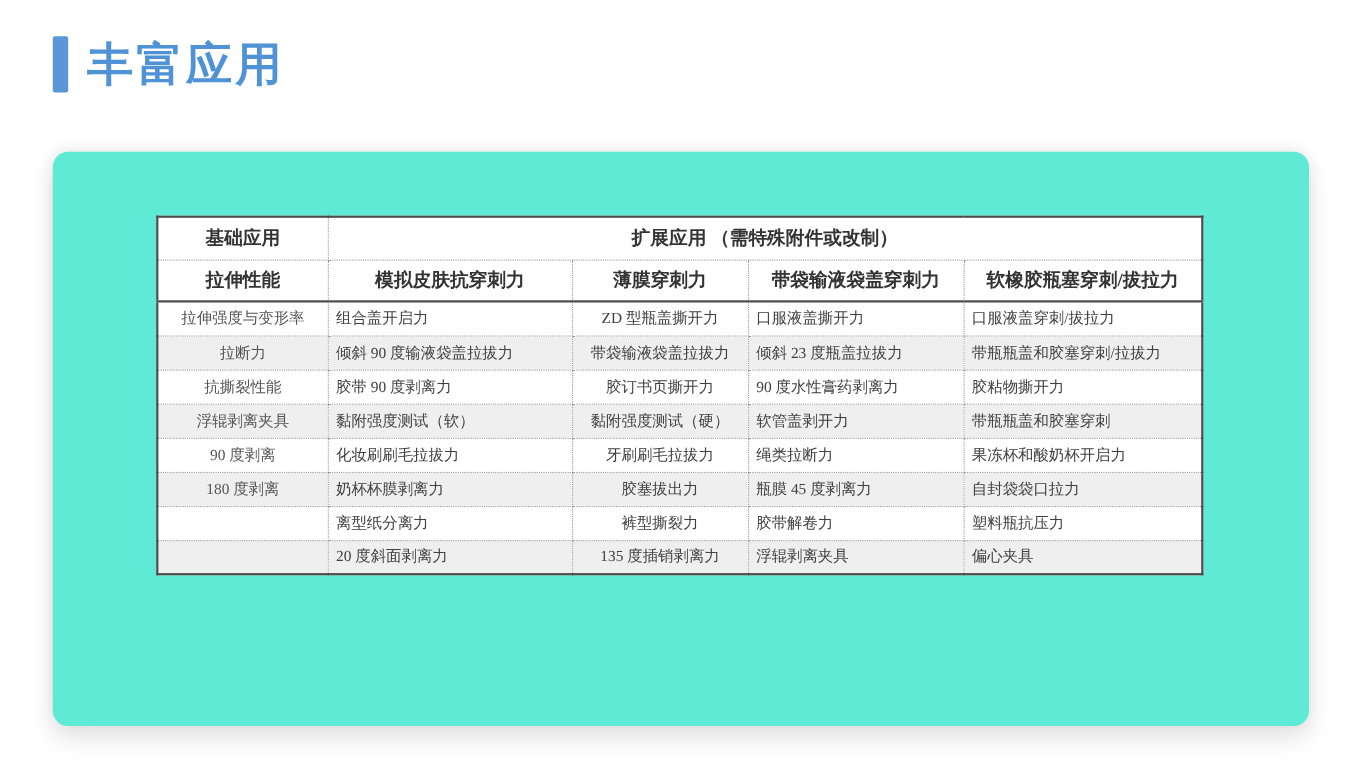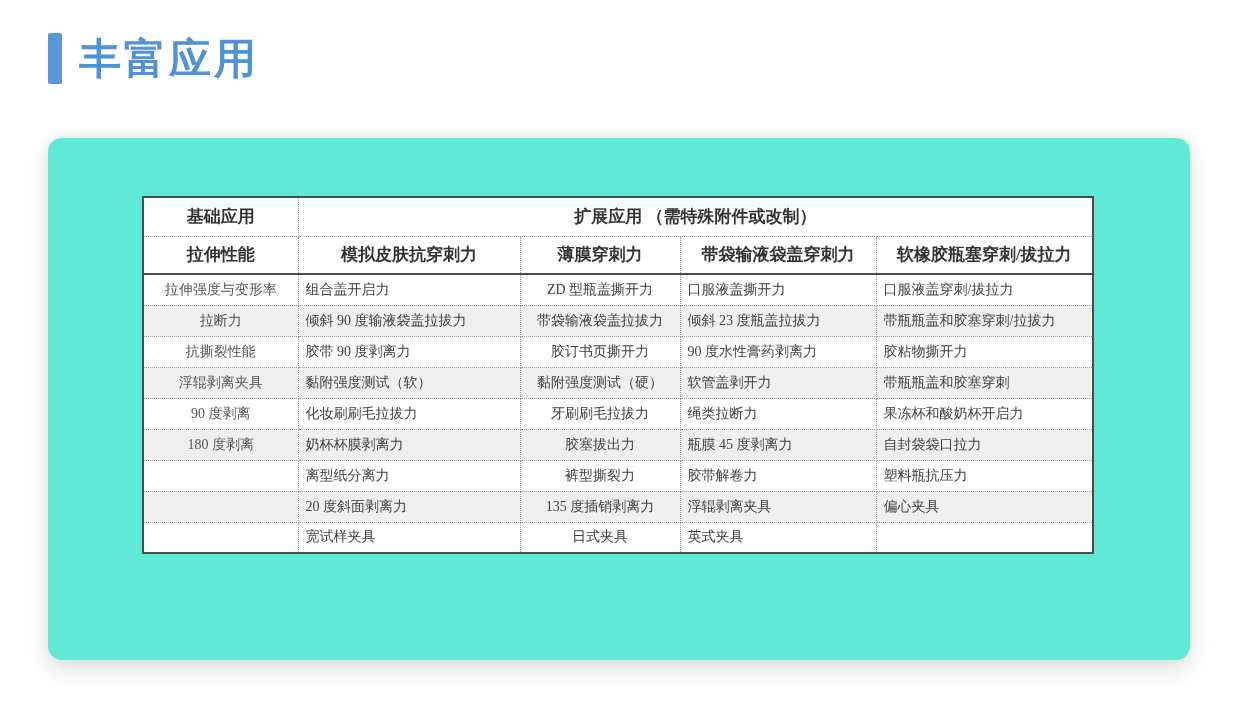--- a/index.html
+++ b/index.html
@@ -153,22 +153,15 @@
         <td class="al">胶带解卷力</td>
         <td class="al">塑料瓶抗压力</td>
       </tr>
       <tr>
         <td class="ac c1"></td>
         <td class="al">20 度斜面剥离力</td>
         <td class="ac">135 度插销剥离力</td>
         <td class="al">浮辊剥离夹具</td>
         <td class="al">偏心夹具</td>
       </tr>
-      <tr>
-        <td class="ac c1"></td>
-        <td class="al">宽试样夹具</td>
-        <td class="ac">日式夹具</td>
-        <td class="al">英式夹具</td>
-        <td class="al"></td>
-      </tr>
     </tbody>
   </table>
 </section>
 
 </body></html>

